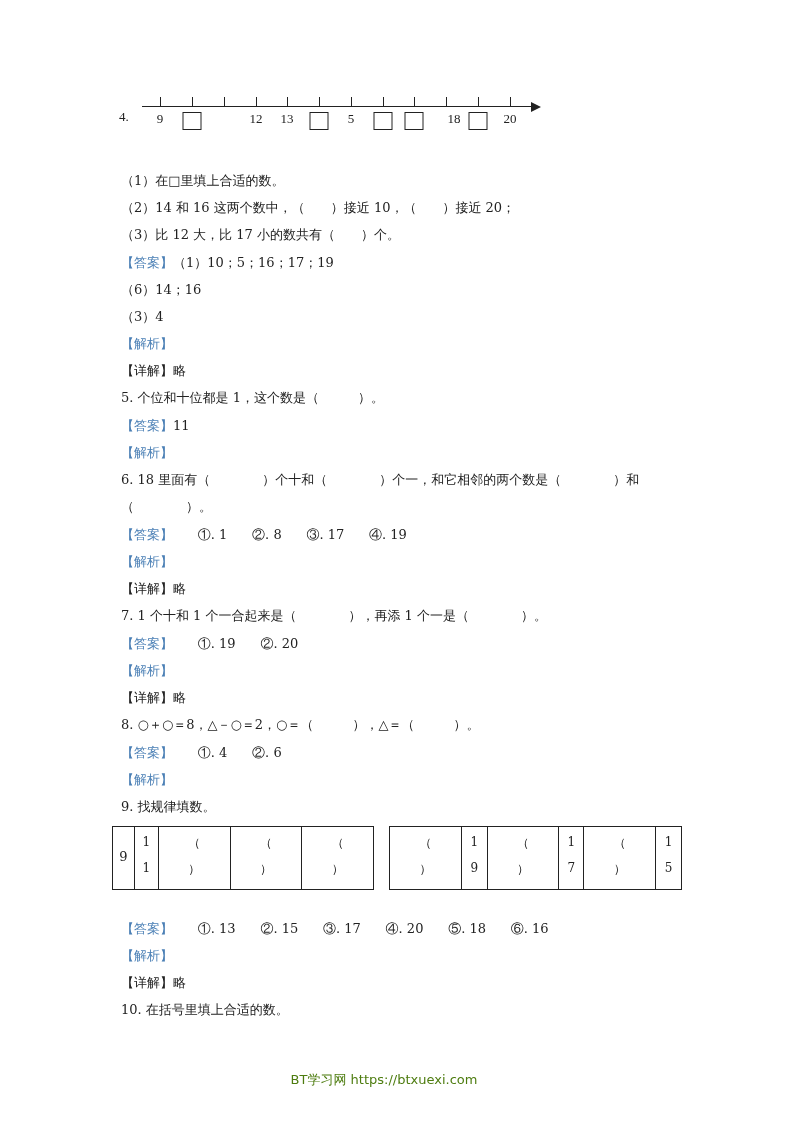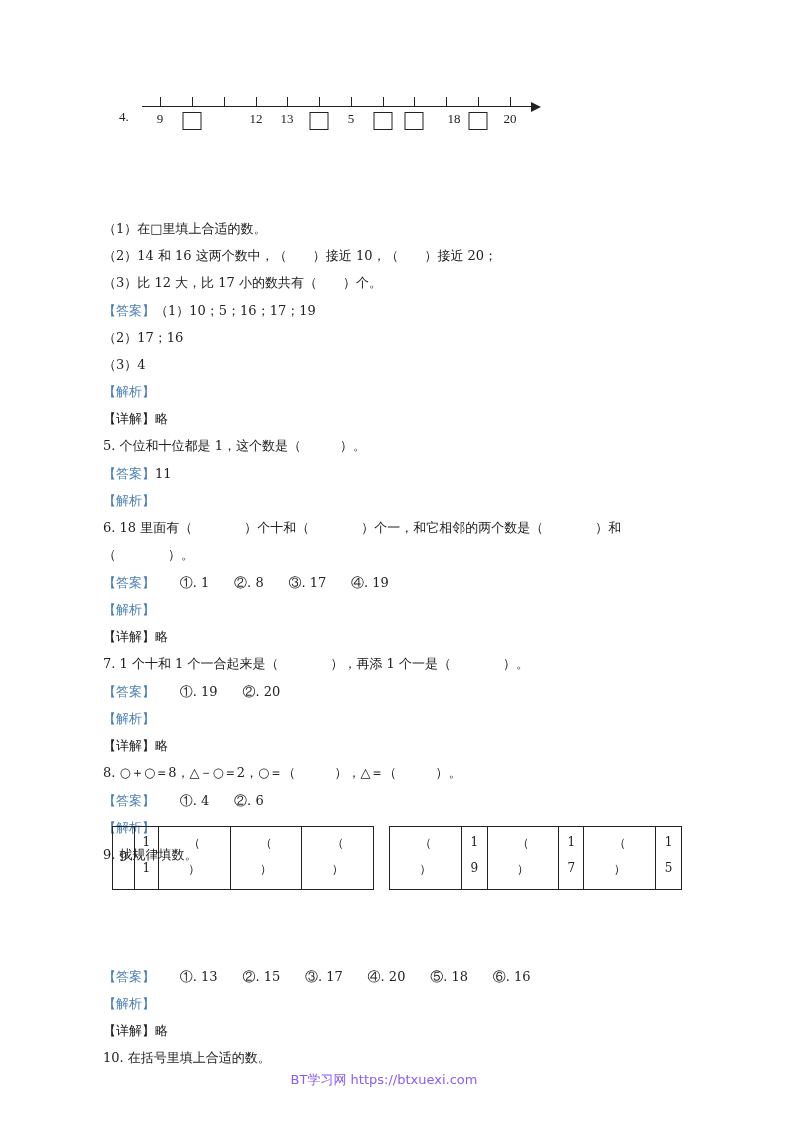--- a/index.html
+++ b/index.html
@@ -1,35 +1,35 @@
 <!DOCTYPE html>
 <html><head>
 <meta charset="utf-8">
 <style>
   html, body { margin: 0; padding: 0; background: #ffffff; }
   body { width: 793px; height: 1122px; position: relative; overflow: hidden;
          font-family: "DejaVu Serif", "Liberation Serif", serif; color: #222; font-size: 13px; }
-  .line { position: absolute; left: 103px; white-space: pre; line-height: 16px; font-size: 13px; margin-top: 48px; }
+  .line { position: absolute; left: 121px; white-space: pre; line-height: 16px; font-size: 13px; }
   .lbl { color: #4a7fb5; }
   .nl-axis { position: absolute; left: 142px; top: 106px; width: 390px; height: 1px; background: #222; }
   .nl-arrow { position: absolute; left: 531px; top: 102px; width: 0; height: 0;
               border-top: 5px solid transparent; border-bottom: 5px solid transparent; border-left: 10px solid #222; }
   .tick { position: absolute; top: 97px; width: 1px; height: 10px; background: #222; }
   .tick-label { position: absolute; top: 111px; font-size: 13px; transform: translateX(-50%); font-family: "Liberation Serif", serif; }
   .blank-box { position: absolute; top: 112px; width: 19px; height: 18px; border: 1px solid #222; transform: translateX(-50%); box-sizing: border-box; }
   .q4 { position: absolute; left: 119px; top: 109px; font-size: 13px; font-family: "Liberation Serif", serif; }
   .tbl { position: absolute; top: 826px; height: 64px; border: 1px solid #222; box-sizing: border-box; display: flex; }
   .cell { border-right: 1px solid #222; box-sizing: border-box; position: relative; height: 100%; font-size: 12px; }
   .cell:last-child { border-right: none; }
   .cell .top, .cell .bot { position: absolute; left: 0; right: 0; text-align: center; }
   .cell .top { top: 8px; }
   .cell .bot { top: 34px; }
   .cell .mid { position: absolute; left: 0; right: 0; top: 22px; text-align: center; font-size: 13px; }
   .footer { position: absolute; top: 1071px; left: 0; width: 768px; text-align: center;
-            font-family: "DejaVu Sans", "Liberation Sans", sans-serif; font-size: 13px; color: #8b5cf6; }
+            font-family: "DejaVu Sans", "Liberation Sans", sans-serif; font-size: 13px; color: #4d7c0f; }
 </style>
 </head>
 <body>
 
 <div>
   <span class="q4">4.</span>
   <div>
     <div class="nl-axis"></div>
     <div class="nl-arrow"></div>
     <div id="nl-ticks">
@@ -57,21 +57,21 @@
         <div class="tick" style="left: 510px;"></div>
         <div class="tick-label" style="left: 510px;">20</div>
       </div>
   </div>
 </div>
 
 <div class="line" style="top:173px">（1）在□里填上合适的数。</div>
 <div class="line" style="top:200px">（2）14 和 16 这两个数中，（　　）接近 10，（　　）接近 20；</div>
 <div class="line" style="top:227px">（3）比 12 大，比 17 小的数共有（　　）个。</div>
 <div class="line" style="top:255px"><span class="lbl">【答案】</span><span>（1）10；5；16；17；19</span></div>
-<div class="line" style="top:282px">（2）17；16</div>
+<div class="line" style="top:282px">（6）14；16</div>
 <div class="line" style="top:309px">（3）4</div>
 <div class="line lbl" style="top:336px">【解析】</div>
 <div class="line" style="top:363px"><span>【详解】</span><span>略</span></div>
 
 <div class="line" style="top:390px">5. 个位和十位都是 1，这个数是（　　　）。</div>
 <div class="line" style="top:418px"><span class="lbl">【答案】</span><span>11</span></div>
 <div class="line lbl" style="top:445px">【解析】</div>
 
 <div class="line" style="top:472px">6. 18 里面有（　　　　）个十和（　　　　）个一，和它相邻的两个数是（　　　　）和</div>
 <div class="line" style="top:499px">（　　　　）。</div>

